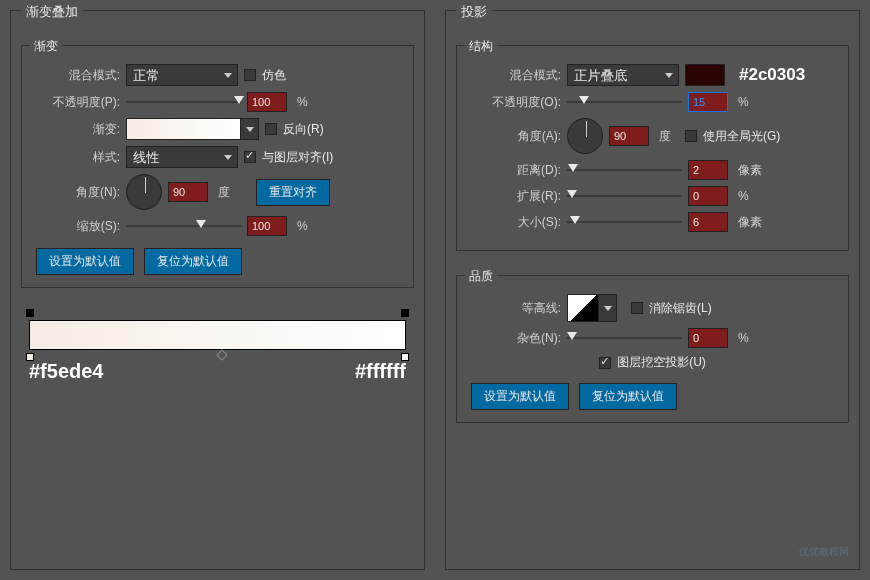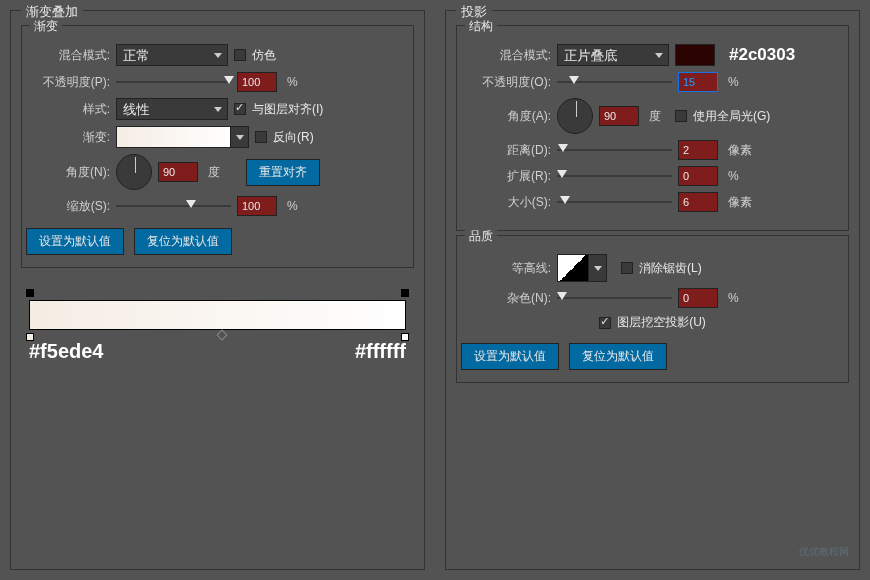--- a/index.html
+++ b/index.html
@@ -1,19 +1,19 @@
 <!DOCTYPE html>
 <html><head>
 <meta charset="utf-8">
 <style>
 * { box-sizing: border-box; margin: 0; padding: 0; font-family: "Microsoft YaHei", sans-serif; }
 body { background: #535353; color: #e8e8e8; font-size: 12px; width: 870px; height: 580px; padding: 10px; display: flex; gap: 20px; }
 .panel { border: 1px solid #333; flex: 1; padding: 10px; position: relative; }
 .panel-title { position: absolute; top: -8px; left: 10px; background: #535353; padding: 0 5px; font-size: 13px; }
-.fieldset { border: 1px solid #333; padding: 12px 4px; margin-top: 4px; position: relative; }
+.fieldset { border: 1px solid #333; padding: 12px 14px; margin-top: 24px; position: relative; }
 .fs-title { position: absolute; top: -8px; left: 8px; background: #535353; padding: 0 4px; }
 .row { display: flex; align-items: center; margin: 6px 0; gap: 6px; }
 .label { width: 84px; text-align: right; color: #d0d0d0; }
 .label-r { width: 90px; text-align: right; color: #d0d0d0; }
 select { background: #3a3a3a; color: #e8e8e8; border: 1px solid #222; padding: 2px 20px 2px 6px; height: 22px; width: 112px; appearance: none; position: relative; }
 .sel-wrap { position: relative; display: inline-block; }
 .sel-wrap::after { content: ""; position: absolute; right: 6px; top: 9px; border-left: 4px solid transparent; border-right: 4px solid transparent; border-top: 5px solid #ccc; pointer-events: none; }
 .chk { width: 12px; height: 12px; background: #3a3a3a; border: 1px solid #222; display: inline-block; cursor: pointer; position: relative; }
 .chk.checked::after { content: "✓"; position: absolute; top: -3px; left: 0; color: #e8e8e8; font-size: 11px; }
 .slider { flex: 1; height: 2px; background: #3a3a3a; position: relative; max-width: 115px; }
@@ -59,37 +59,37 @@
     <div class="row">
       <span class="label">不透明度(P):</span>
       <div class="slider">
           <div class="thumb" style="left:108px"></div>
         </div>
       <input class="numbox" value="100" style="">
       <span class="unit">%</span>
     </div>
 
     <div class="row">
-      <span class="label">样式:</span>
-      <span class="sel-wrap"><select><option>线性</option></select></span>
-      <span class="chk checked"></span>
-      <span>与图层对齐(I)</span>
-    </div>
-
-    <div class="row">
       <span class="label">渐变:</span>
       <span class="sel-sw">
         <span class="swatch" style="background:linear-gradient(90deg,#f5ede4,#ffffff)"></span>
         <span class="dd"></span>
       </span>
       <span class="chk"></span>
       <span>反向(R)</span>
     </div>
 
     <div class="row">
+      <span class="label">样式:</span>
+      <span class="sel-wrap"><select><option>线性</option></select></span>
+      <span class="chk checked"></span>
+      <span>与图层对齐(I)</span>
+    </div>
+
+    <div class="row">
       <span class="label">角度(N):</span>
       <div class="angle">
           <div class="hand" style="transform:rotate(-90deg)"></div>
         </div>
       <input class="numbox" value="90" style="">
       <span class="unit">度</span>
       <button class="btn" style="margin-left:20px">重置对齐</button>
     </div>
 
     <div class="row">

